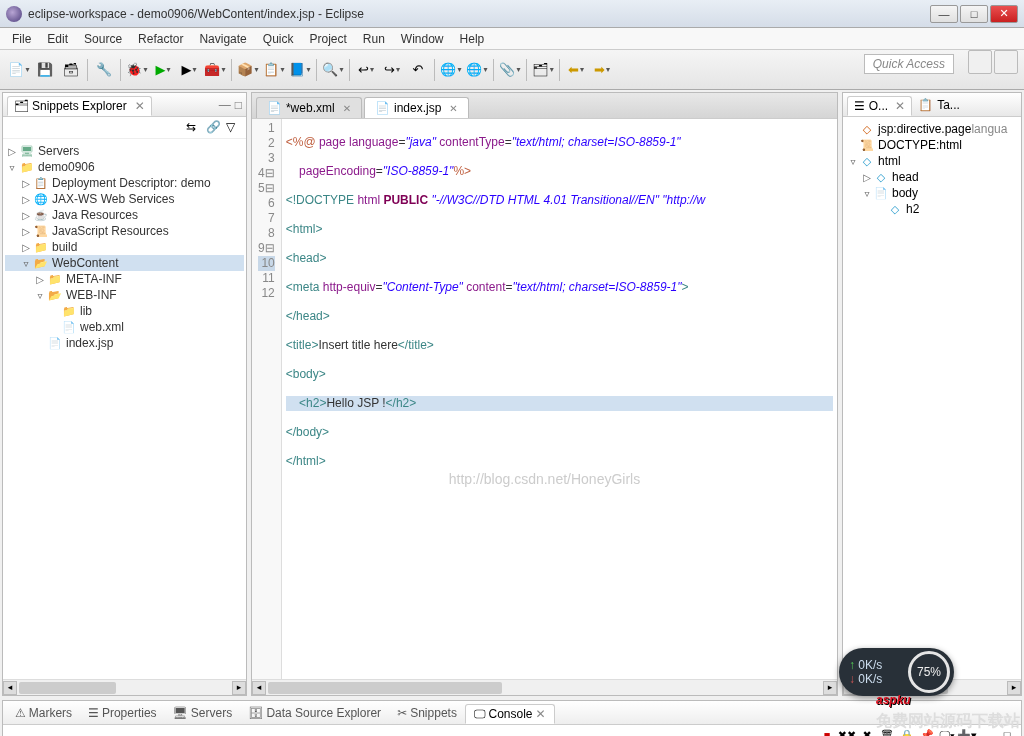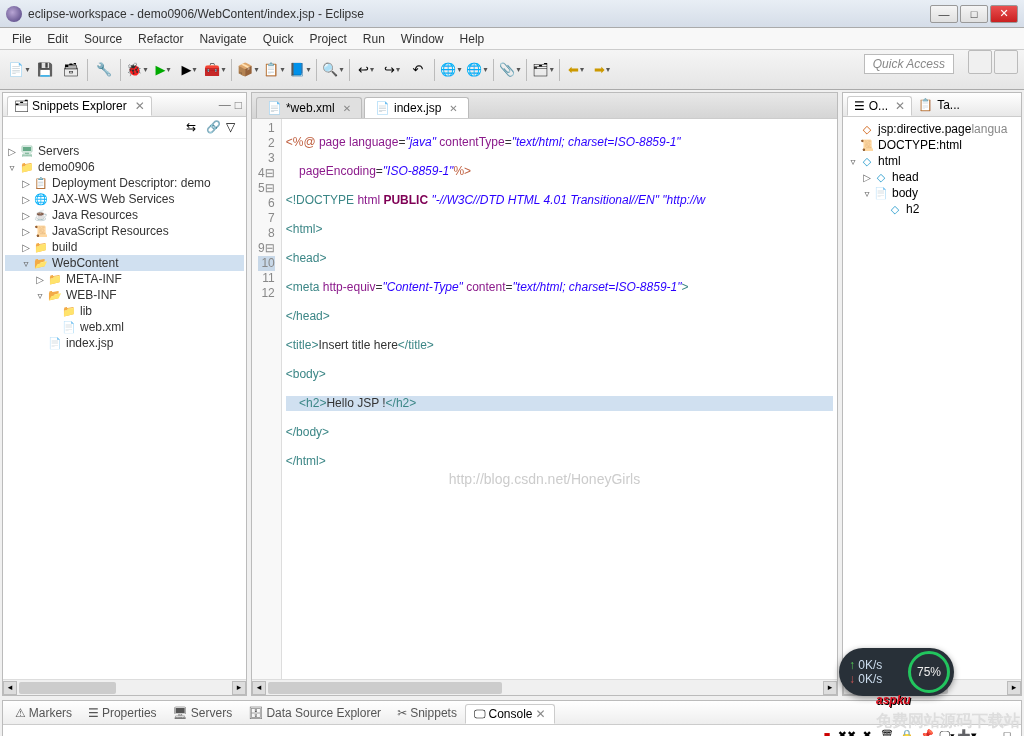--- a/index.html
+++ b/index.html
@@ -51,21 +51,21 @@
 .outline-body { flex:1; padding:4px; overflow:auto; }
 .outline-body .tree-item span.arrow{width:12px}
 .bottom-area { height:220px; margin:2px; background:#fff; border:1px solid #bbb; display:flex; flex-direction:column; }
 .bottom-tabs { height:24px; display:flex; align-items:center; border-bottom:1px solid #ccc; padding:0 4px; background:linear-gradient(#fff,#eee); }
 .bt { padding:2px 8px; display:flex; align-items:center; gap:3px; color:#555; }
 .bt.active { background:#fff; border:1px solid #ccc; border-bottom-color:#fff; border-radius:3px 3px 0 0; position:relative; top:1px; color:#000; }
 .console-toolbar { display:flex; justify-content:flex-end; padding:2px 6px; gap:4px; }
 .console-toolbar .cb { width:16px; height:16px; display:inline-flex; align-items:center; justify-content:center; font-size:11px; }
 .float-widget { position:absolute; right:70px; bottom:40px; width:115px; height:48px; background:#283038; border-radius:24px; display:flex; align-items:center; padding:4px; color:#cde; font-size:9px; box-shadow:0 2px 6px rgba(0,0,0,.4); }
 .float-widget .col { flex:1; padding-left:6px; }
-.float-widget .circ { width:42px; height:42px; border-radius:50%; border:3px solid #22c55e; display:flex; align-items:center; justify-content:center; font-size:12px; color:#eee; }
+.float-widget .circ { width:42px; height:42px; border-radius:50%; border:3px solid #e5e5e5; display:flex; align-items:center; justify-content:center; font-size:12px; color:#eee; }
 .float-logo { position:absolute; right:4px; bottom:4px; font-family:Arial; font-weight:bold; font-style:italic; font-size:26px; color:#e01020; text-shadow:1px 1px 0 #000; }
 .float-logo small{font-size:16px;color:#ddd;display:block;font-style:normal;font-weight:bold;text-shadow:none}
 </style>
 </head>
 <body>
 
 <div class="titlebar">
   <div class="eclipse-icon"></div>
   <div class="title">eclipse-workspace - demo0906/WebContent/index.jsp - Eclipse</div>
   <div class="win-controls">

